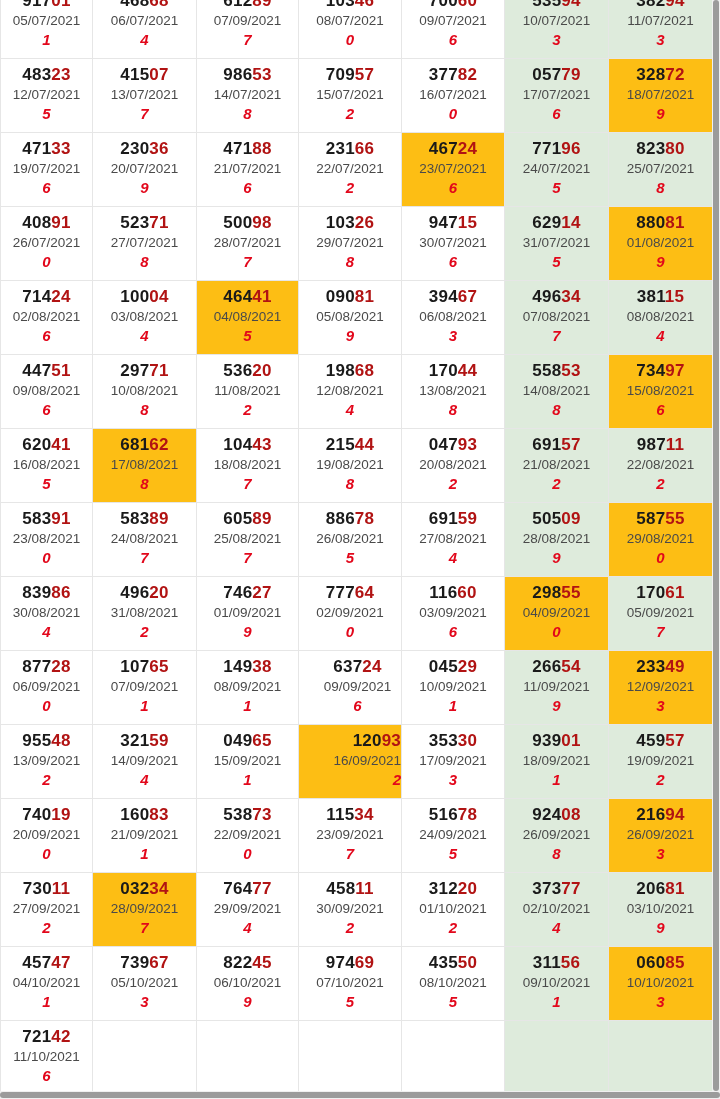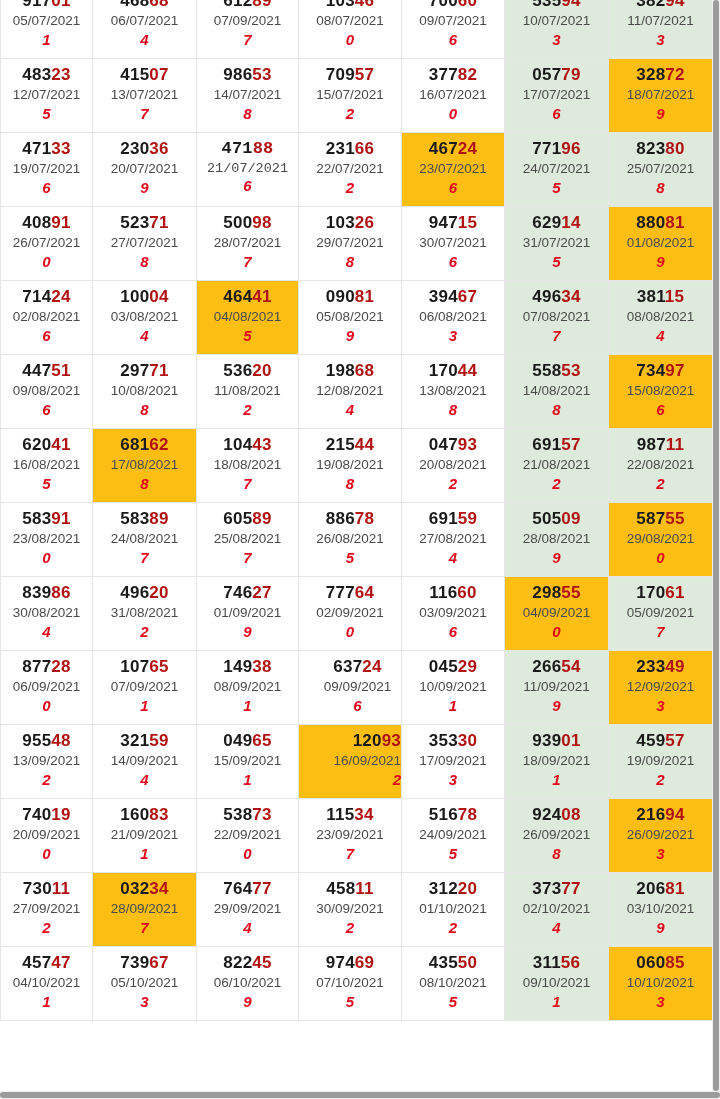--- a/index.html
+++ b/index.html
@@ -167,21 +167,21 @@
           <td style="width: 92px;">
             <div class="num">471<span class="r">33</span></div>
             <div class="date">19/07/2021</div>
             <div class="sum">6</div>
           </td>
           <td style="width: 104px;">
             <div class="num">230<span class="r">36</span></div>
             <div class="date">20/07/2021</div>
             <div class="sum">9</div>
           </td>
-          <td style="width: 102px; font-family: Liberation Mono, monospace;">
+          <td style="width: 102px;">
             <div class="num">471<span class="r">88</span></div>
             <div class="date">21/07/2021</div>
             <div class="sum">6</div>
           </td>
           <td style="width: 103px;">
             <div class="num">231<span class="r">66</span></div>
             <div class="date">22/07/2021</div>
             <div class="sum">2</div>
           </td>
           <td class="hl" style="width: 103px;">
@@ -599,20 +599,33 @@
           <td class="weekend" style="width: 104px;">
             <div class="num">311<span class="r">56</span></div>
             <div class="date">09/10/2021</div>
             <div class="sum">1</div>
           </td>
           <td class="hl" style="width: 104px;">
             <div class="num">060<span class="r">85</span></div>
             <div class="date">10/10/2021</div>
             <div class="sum">3</div>
           </td>
+        </tr>
+        <tr>
+          <td style="width: 92px;">
+            <div class="num">721<span class="r">42</span></div>
+            <div class="date">11/10/2021</div>
+            <div class="sum">6</div>
+          </td>
+          <td class="empty" style="width: 104px;"></td>
+          <td class="empty" style="width: 102px;"></td>
+          <td class="empty" style="width: 103px;"></td>
+          <td class="empty" style="width: 103px;"></td>
+          <td class="weekend empty" style="width: 104px;"></td>
+          <td class="weekend empty" style="width: 104px;"></td>
         </tr>
       </tbody>
   </table>
 
   <div id="vscroll">
     <div id="vthumb"></div>
   </div>
   <div id="hscroll">
     <div id="hthumb"></div>
   </div>

